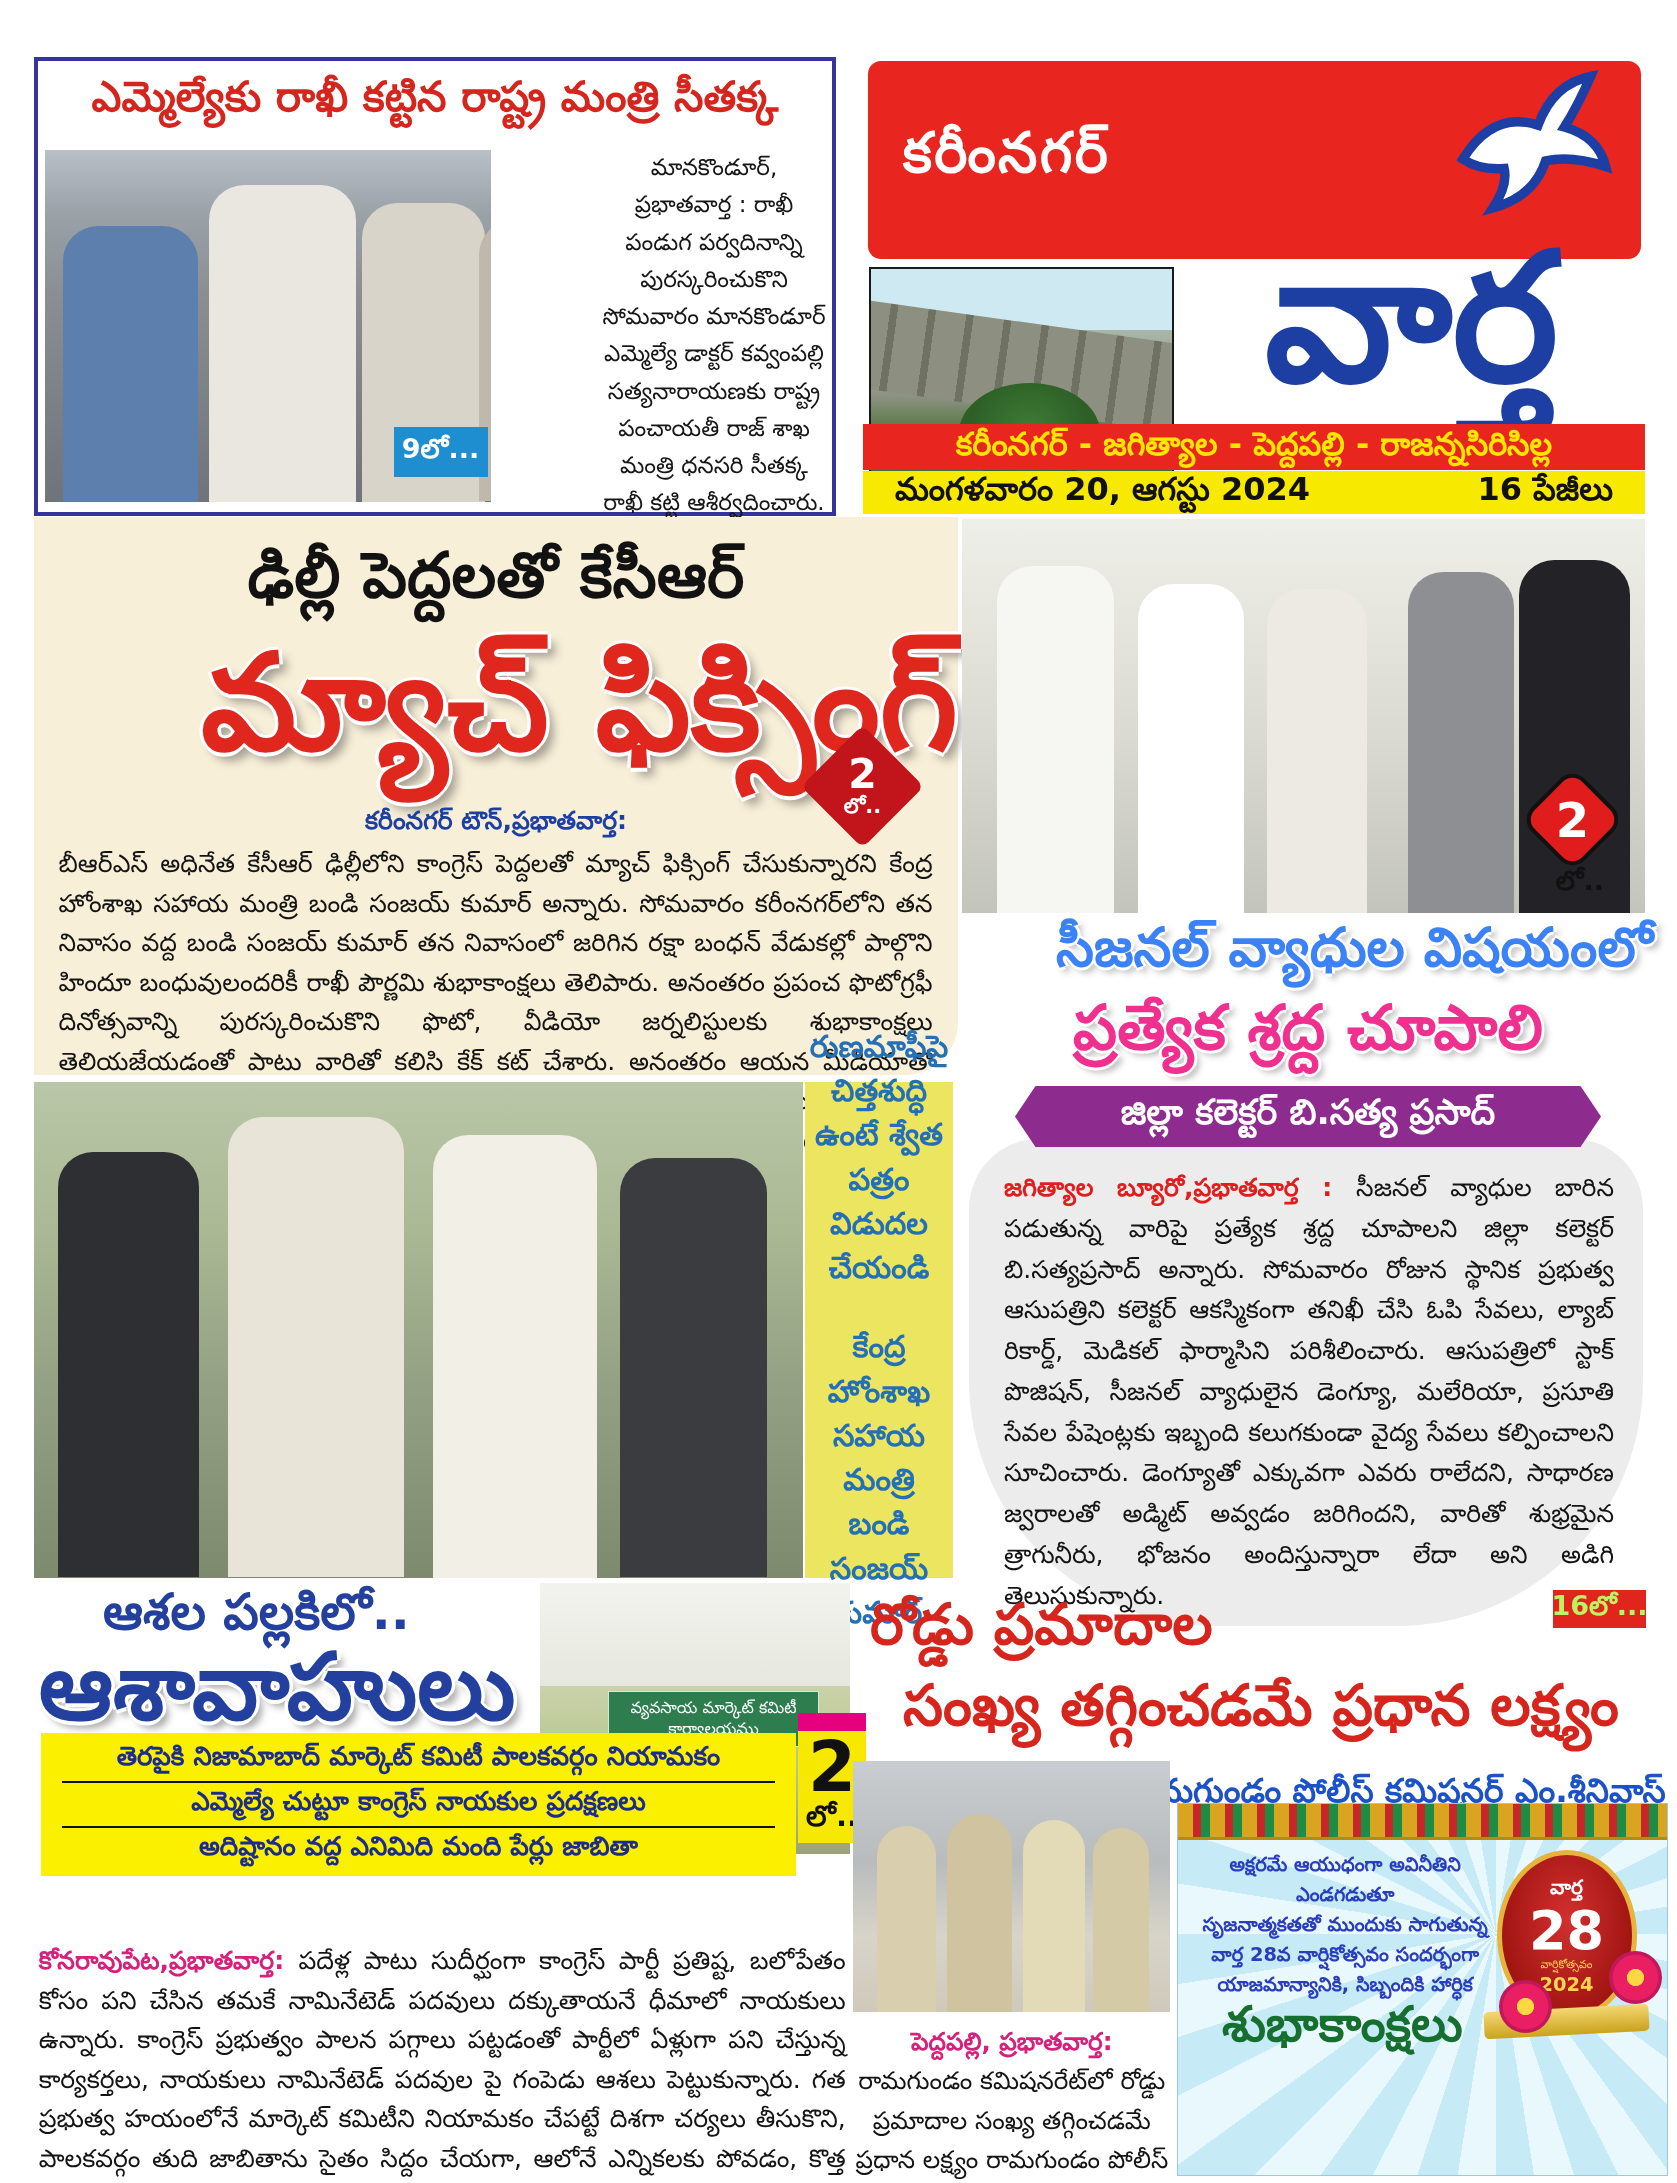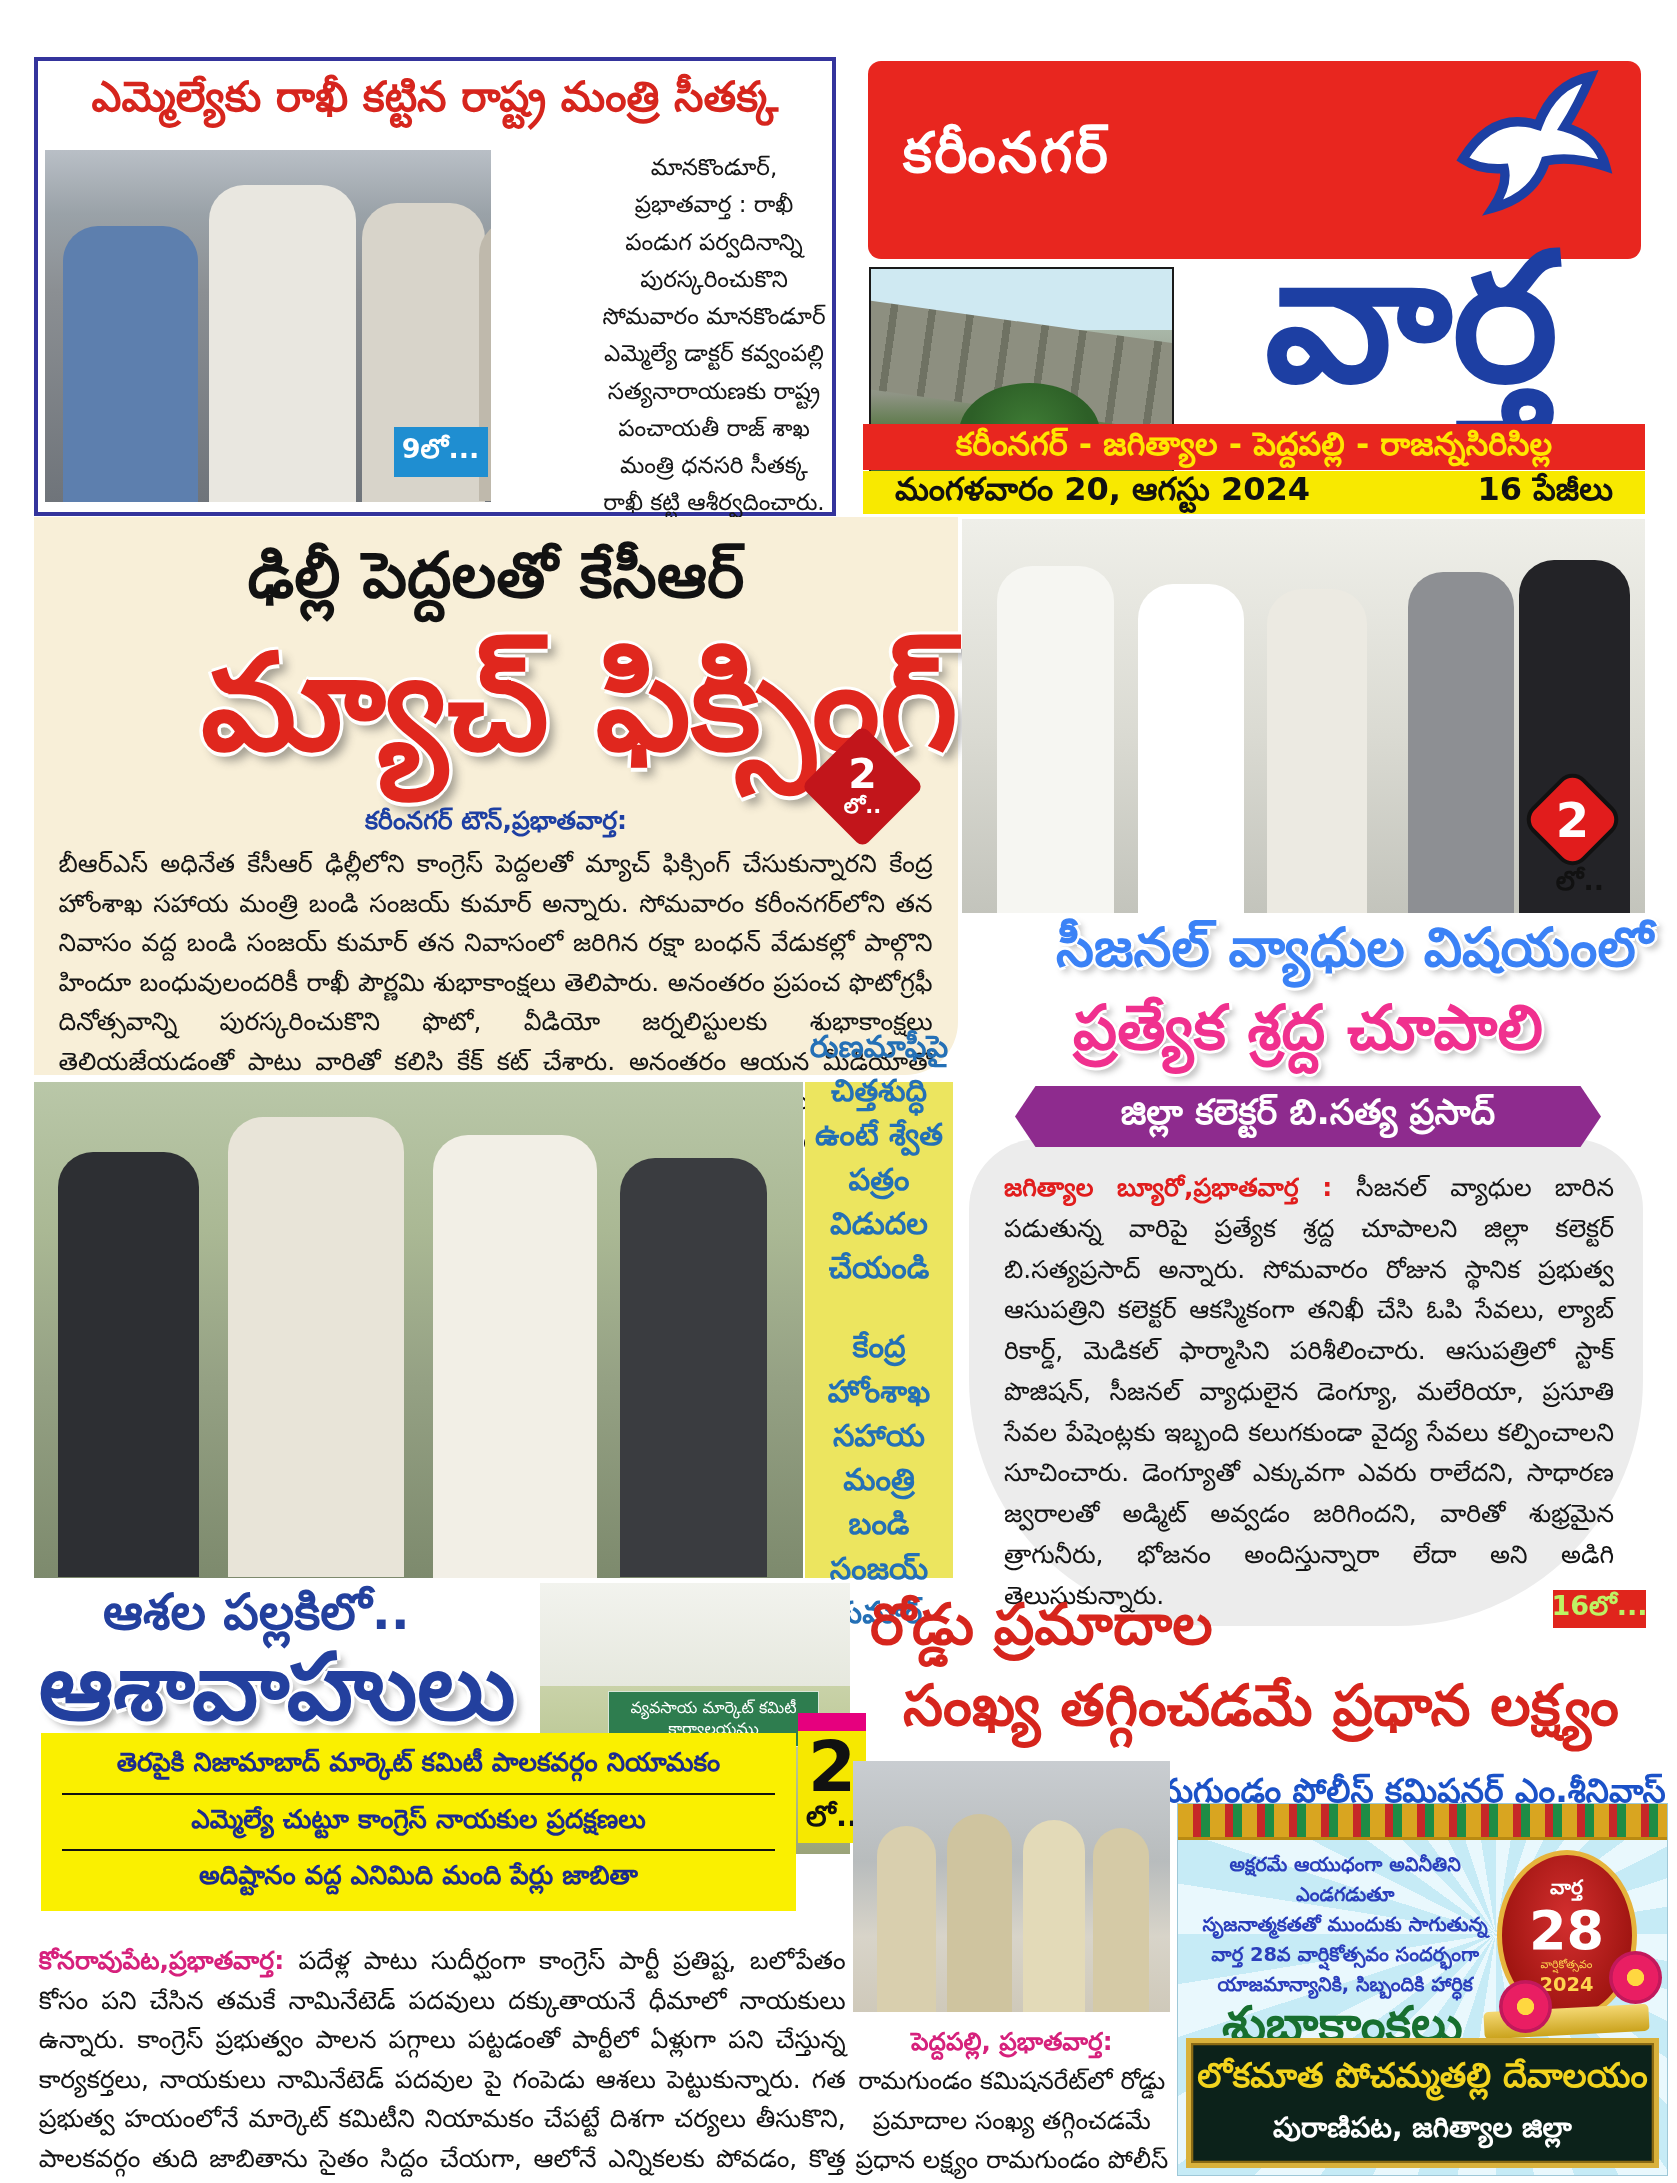--- a/index.html
+++ b/index.html
@@ -64,21 +64,21 @@
   .mk-photo{position:absolute;left:506px;top:3.5px;width:310px;height:271px;background:
      linear-gradient(180deg,#f2f3ee 0%,#e6e8de 38%,#c9d2a8 38%,#b9c693 66%,#9aa379 100%);overflow:hidden;}
   .mk-sign{position:absolute;left:68px;top:108px;width:211px;height:56px;background:#2e7d4f;border:1.8px solid #d9e6da;color:#fff;font-size:16px;display:flex;align-items:center;justify-content:center;text-align:center;line-height:1.3;box-sizing:border-box;padding:2.3px;}
   .mk-kicker{position:absolute;left:69px;top:3.5px;font-size:50px;font-weight:bold;color:#23409e;text-shadow:-2.3px 0 #fff,2.3px 0 #fff,0 -2.3px #fff,0 2.3px #fff;}
   .mk-head{position:absolute;left:4.7px;top:54px;font-size:93px;font-weight:bold;color:#23409e;
      text-shadow:-3.5px 0 #fff,3.5px 0 #fff,0 -3.5px #fff,0 3.5px #fff,5.9px 7px 7px rgba(70,70,70,.45);}
   .mk-badge{position:absolute;left:764px;top:134px;width:68px;height:130px;background:#f6e800;}
   .mk-badge .strip{position:absolute;left:0;top:0;width:100%;height:17.6px;background:#e6007e;}
   .mk-badge .n{position:absolute;left:0;top:17.6px;width:100%;text-align:center;font-size:69px;font-weight:bold;color:#111;line-height:1.05;}
   .mk-badge .s{position:absolute;left:0;bottom:3.5px;width:100%;text-align:center;font-size:29px;font-weight:bold;color:#111;}
-  .mk-bullets{position:absolute;left:7px;top:154px;width:755px;height:178px;background:#faf000;display:flex;flex-direction:column;box-sizing:border-box;padding:4.7px 21px;}
+  .mk-bullets{position:absolute;left:7px;top:154px;width:755px;height:143px;background:#faf000;display:flex;flex-direction:column;box-sizing:border-box;padding:4.7px 21px;}
   .mk-bullets .row{flex:1;display:flex;align-items:center;justify-content:center;font-size:26px;font-weight:bold;color:#1c2b8e;border-bottom:2.9px solid #111;text-align:center;}
   .mk-bullets .row:last-child{border-bottom:none;}
   .mk-body{position:absolute;left:4.7px;top:362px;width:807px;font-size:25px;line-height:1.58;text-align:justify;color:#141414;}
   
   .police{left:851px;top:1585px;width:820px;height:595px;}
   .po-h1{position:absolute;left:19px;top:5.9px;font-size:57px;font-weight:bold;color:#d6251d;}
   .po-h2{position:absolute;left:0px;top:87px;width:100%;text-align:center;font-size:57px;font-weight:bold;color:#d6251d;}
   .po-sub{position:absolute;left:276px;top:186px;width:540px;text-align:center;font-size:33px;font-weight:bold;color:#1b52c8;}
   .po-photo{position:absolute;left:2.3px;top:176px;width:317px;height:251px;background:
      linear-gradient(180deg,#c9cdd1 0%,#b8bcbd 40%,#d8d4c9 70%,#cfc9ba 100%);overflow:hidden;}
@@ -232,19 +232,15 @@
     <div class="ad-greet">శుభాకాంక్షలు</div>
     <div class="medal">
       <span class="b">వార్త</span>
       <span class="n">28</span>
       <span class="l">వార్షికోత్సవం</span>
       <span class="y">2024</span>
     </div>
     <div class="ribbon"></div>
     <div class="flower" style="left:321px;top:176px;"></div>
     <div class="flower" style="right:4.7px;top:147px;"></div>
-    <div class="plaque">
-      <div class="t1">లోకమాత పోచమ్మతల్లి దేవాలయం</div>
-      <div class="t2">పురాణిపట, జగిత్యాల జిల్లా</div>
-    </div>
   </div>
 </div>
 
 
 </body></html>

